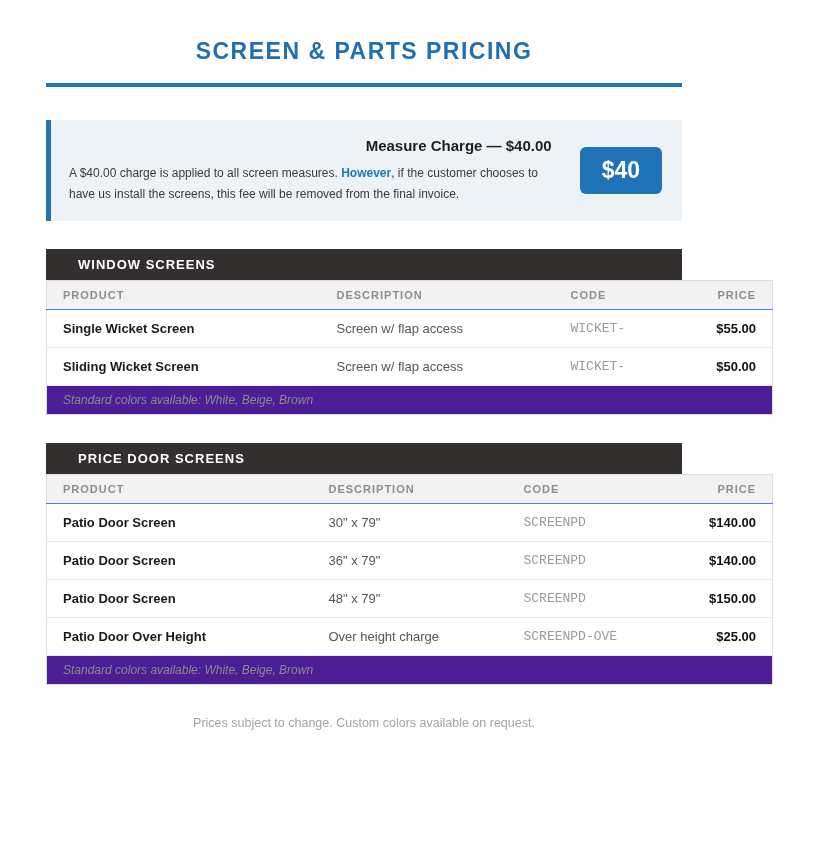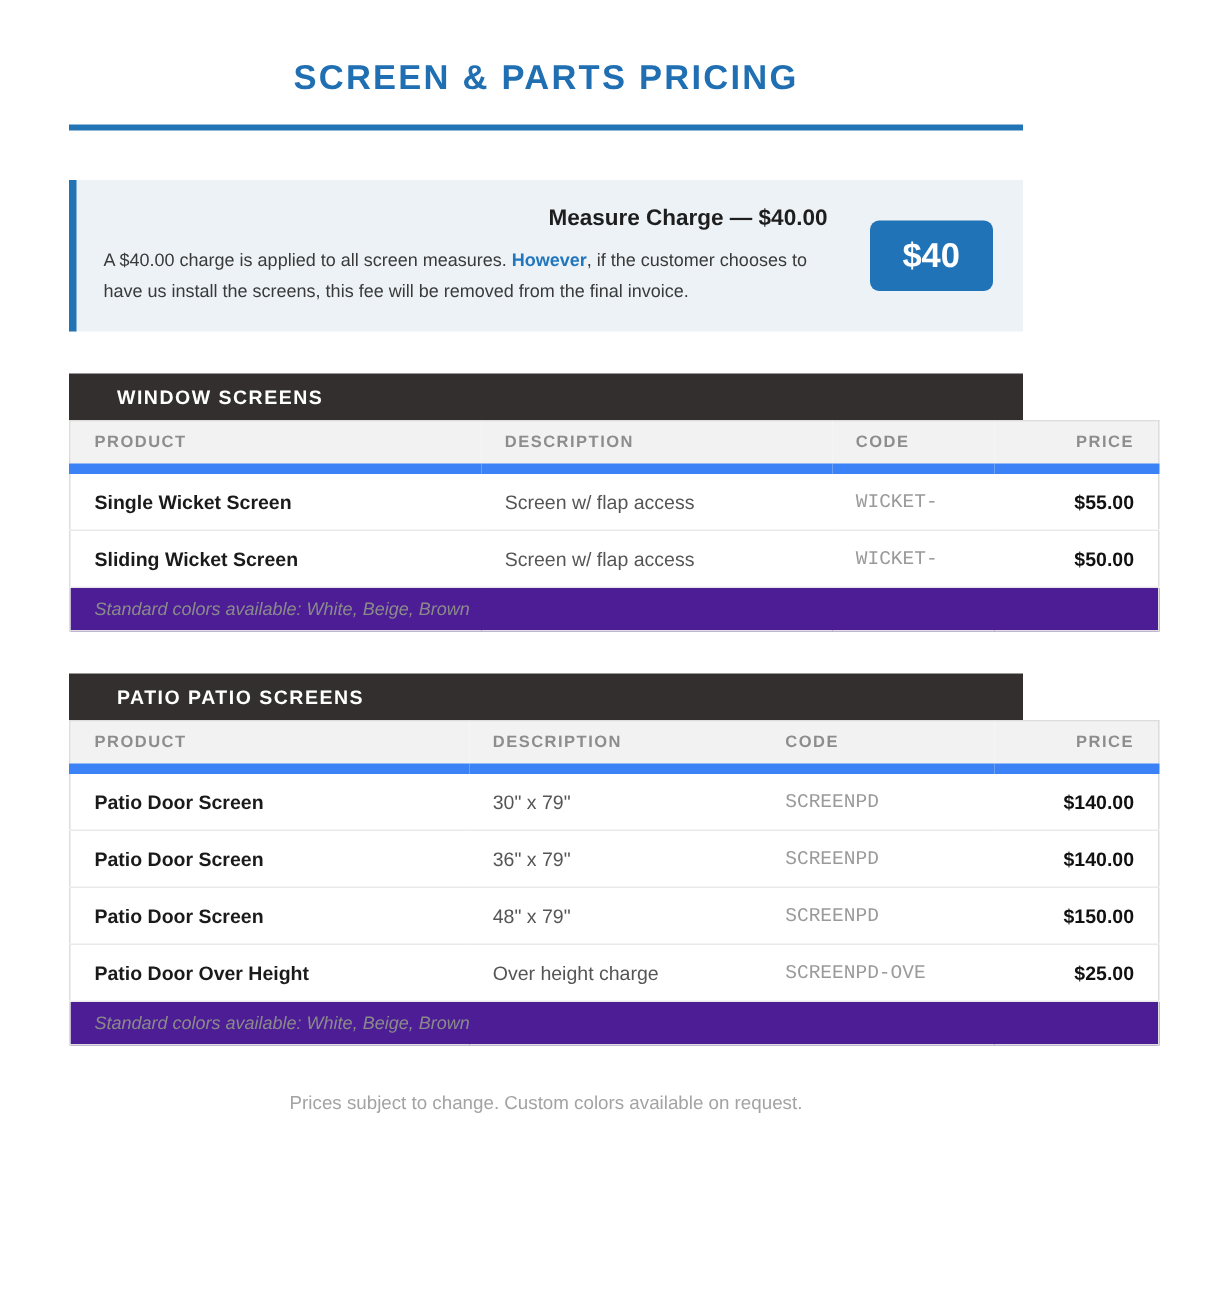--- a/index.html
+++ b/index.html
@@ -93,21 +93,21 @@
     background: #ffffff;
   }
   .pricing-table thead th {
     background: #f2f2f2;
     color: #8d8d8d;
     font-size: 11px;
     font-weight: bold;
     letter-spacing: 1px;
     text-align: left;
     padding: 8px 16px;
-    border-bottom: 7px solid #3b82f6;
+    border-bottom: 1px solid #3b82f6;
   }
   .pricing-table thead th.num { text-align: right; }
   .pricing-table tbody td {
     padding: 11px 16px;
     border-bottom: 1px solid #e9e9e9;
     font-size: 13px;
     vertical-align: middle;
   }
   .cell-product { font-size: 14px; font-weight: bold; color: #1a1a1a; }
   .cell-desc { color: #555555; }
@@ -193,21 +193,21 @@
           <td class="cell-price">$50.00</td>
         </tr>
         <tr class="footnote-row">
           <td colspan="4">Standard colors available: White, Beige, Brown</td>
         </tr>
       </tbody>
     </table>
   </div>
 
   <div class="section">
-    <div class="section-bar">PATIO PATIO SCREENS</div>
+    <div class="section-bar">PRICE DOOR SCREENS</div>
     <table class="pricing-table t1">
       <colgroup>
         <col class="col-product">
           <col class="col-desc">
           <col class="col-code">
           <col class="col-price">
       </colgroup>
       <thead>
         <tr>
           <th>PRODUCT</th>

